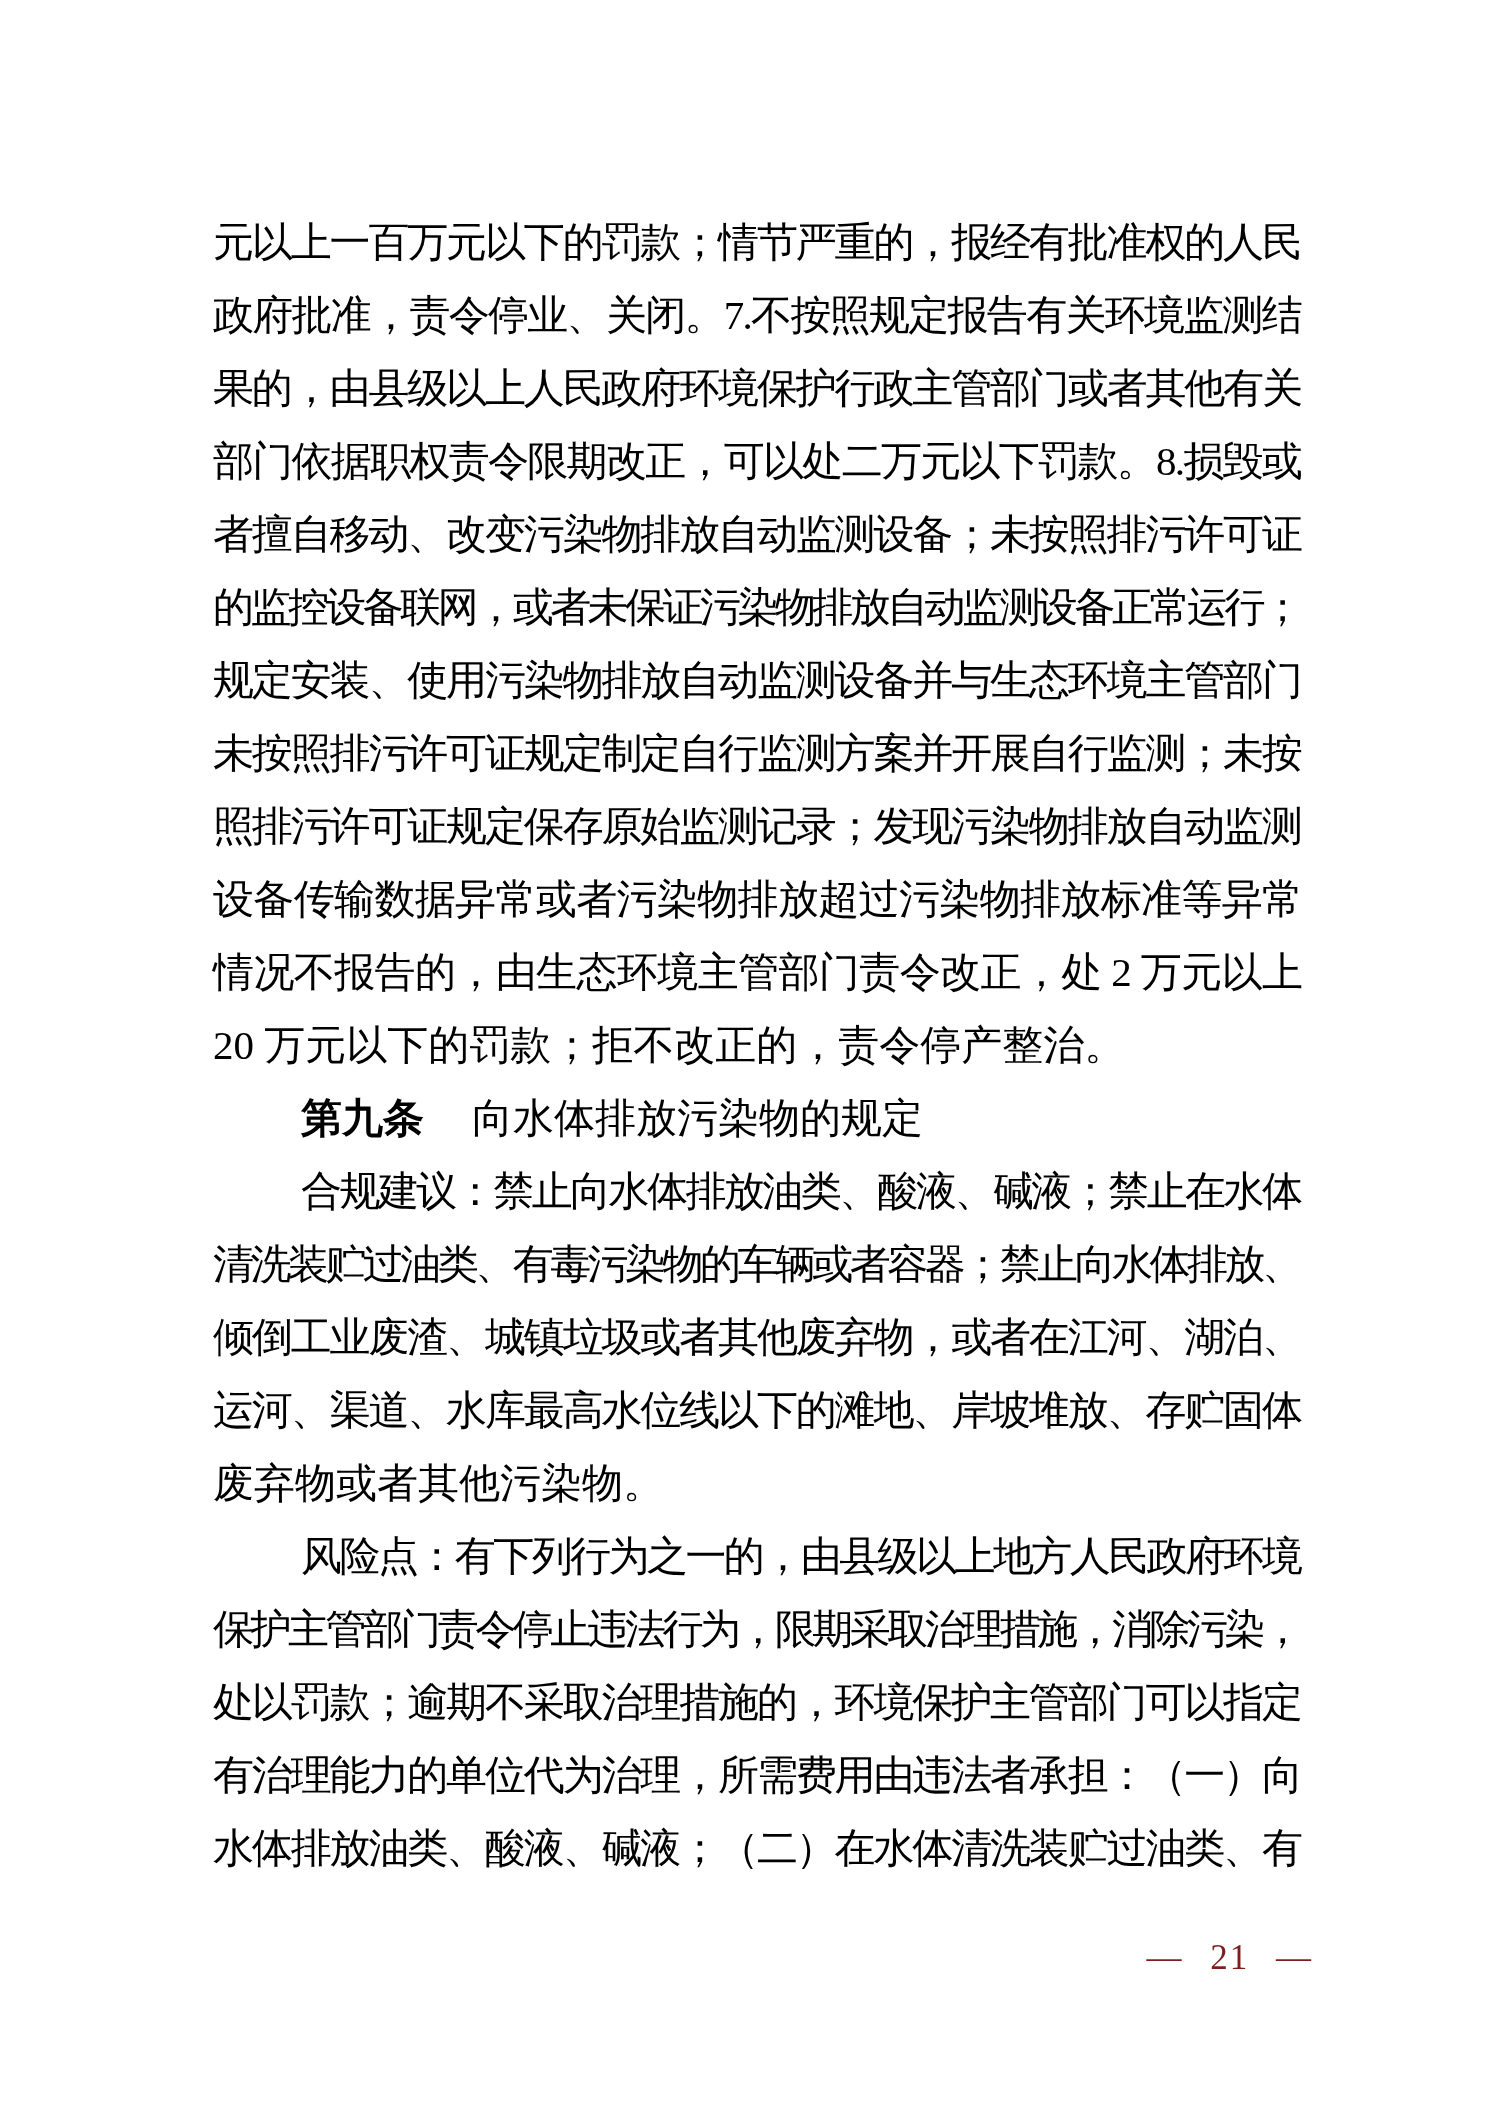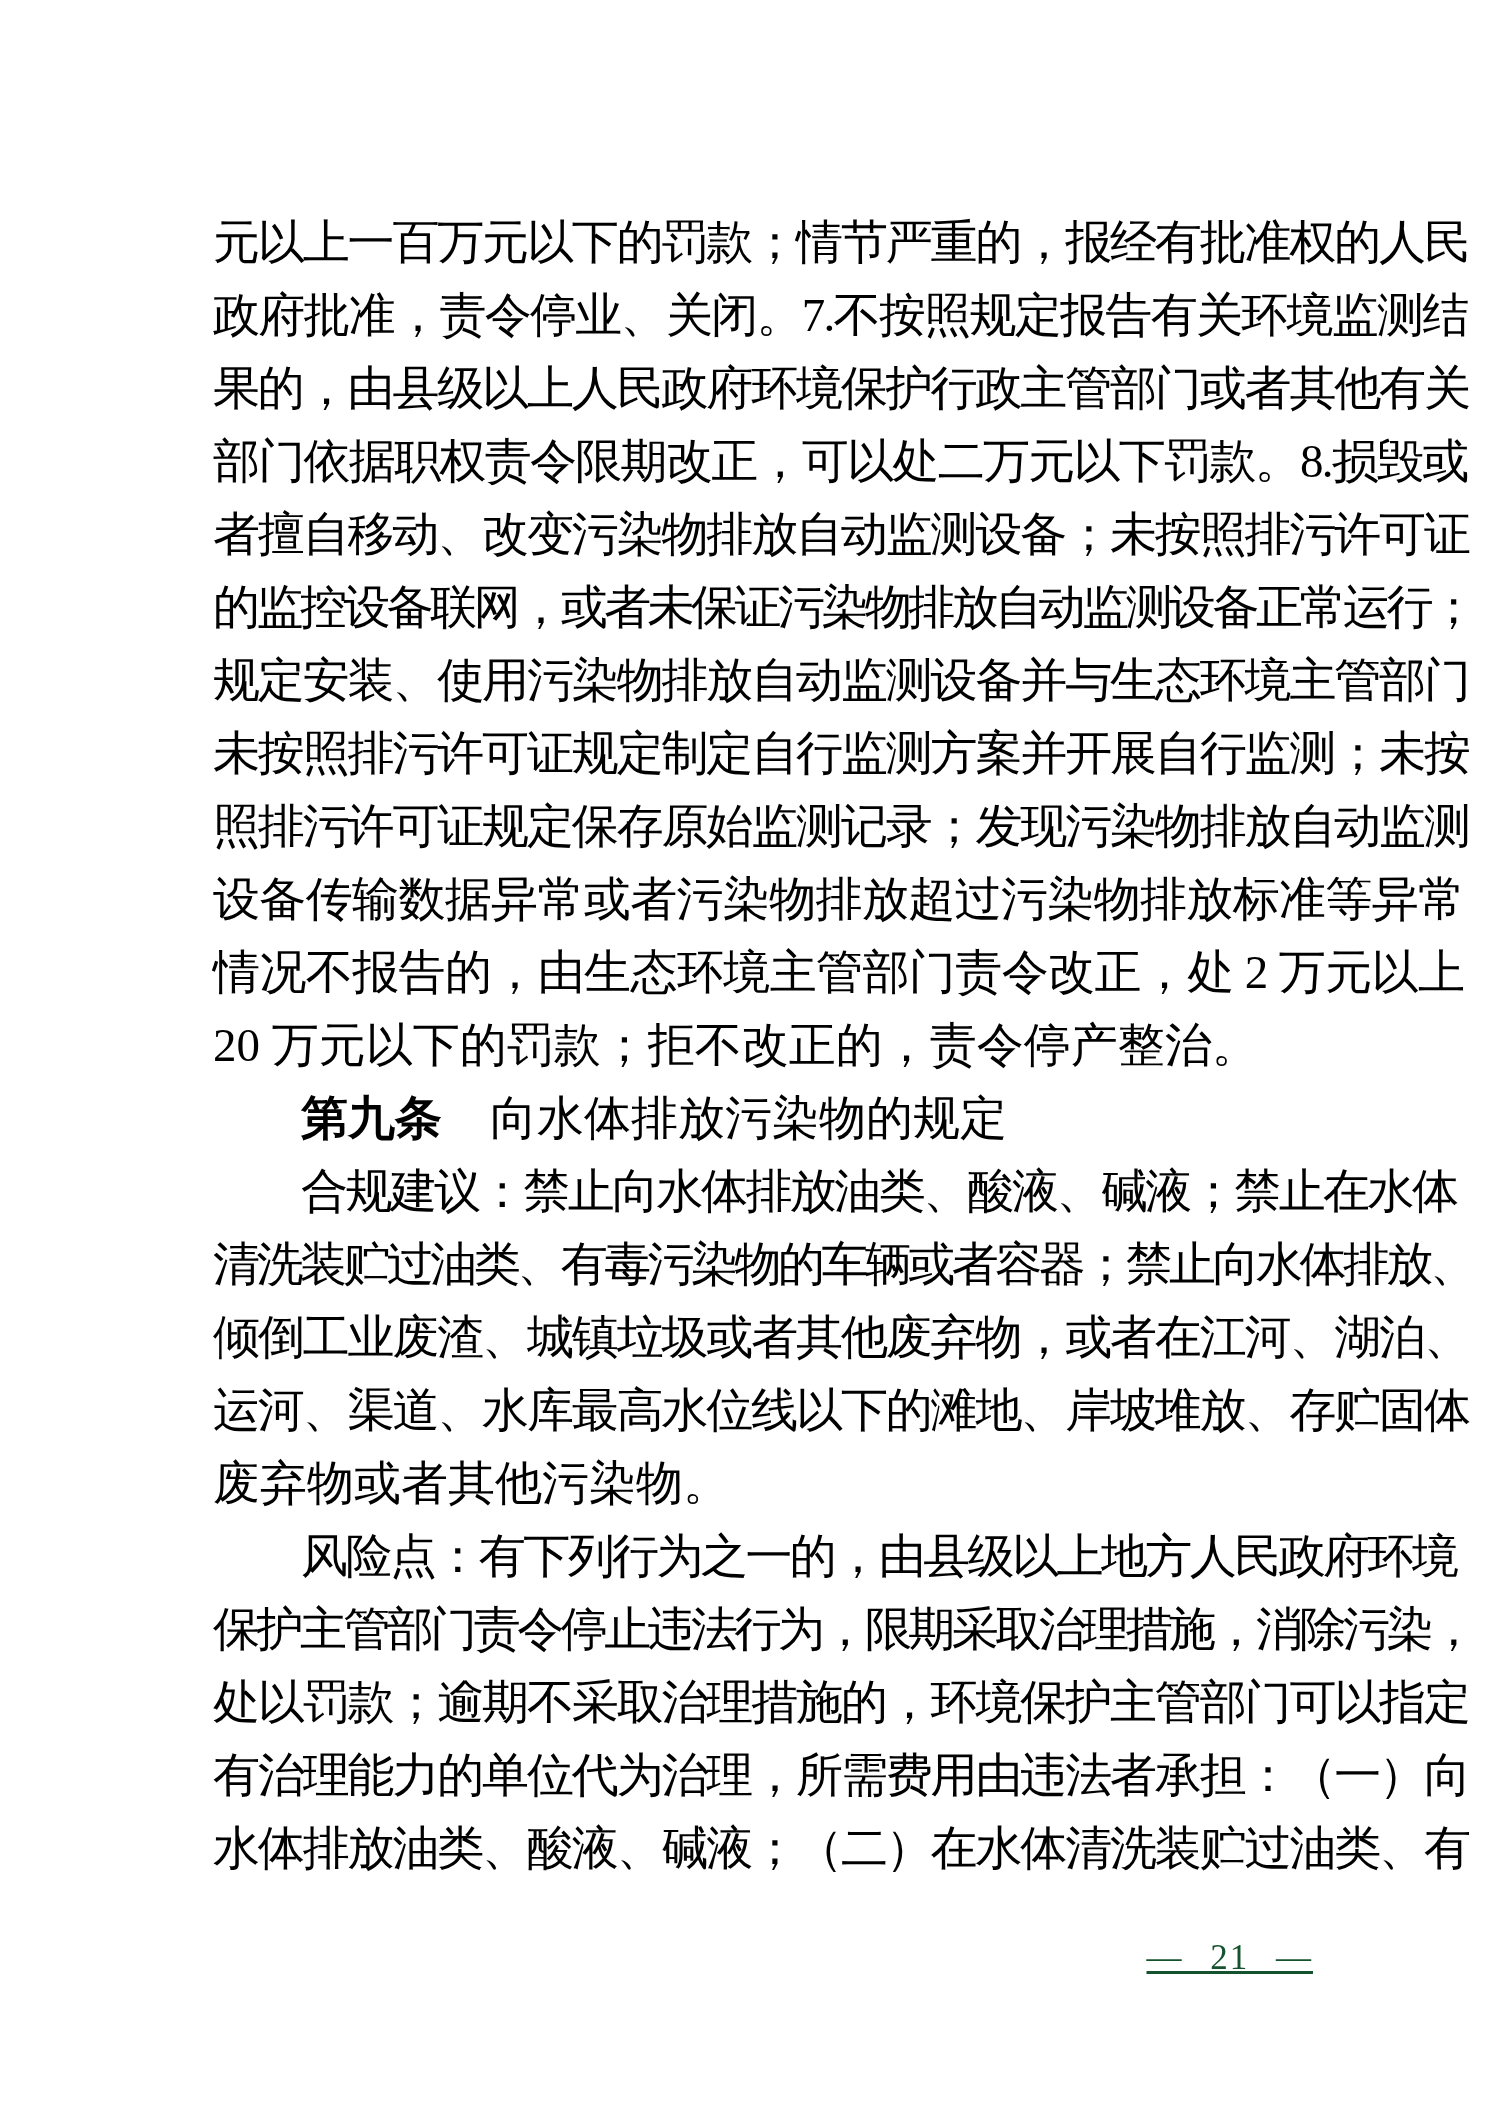--- a/index.html
+++ b/index.html
@@ -19,21 +19,21 @@
   }
   .body-block {
     position: absolute;
     left: 213px;
     top: 206px;
     width: 1090px;
   }
   .line {
     height: 73px;
     line-height: 73px;
-    font-size: 47px;
+    font-size: 41px;
     white-space: pre;
     overflow: visible;
   }
   .line .txt {
     display: inline-block;
     white-space: pre;
   }
   .line.start { padding-left: 88px; }
   .line.head  { padding-left: 88px; }
   .head-num {
@@ -41,22 +41,21 @@
     margin-right: 48px;
   }
   .page-num {
     position: absolute;
     right: 174px;
     top: 1932px;
     font-size: 35px;
     line-height: 52px;
     letter-spacing: 2px;
     word-spacing: 16px;
-    color: #14532d;
-    text-decoration: underline;
+    color: #7f1d1d;
   }
 </style>
 </head>
 <body>
 
 <div class="page">
   <main class="body-block" id="body-block">
       <div class="line cont"><span class="txt" style="letter-spacing: -2.15px;">元以上一百万元以下的罚款；情节严重的，报经有批准权的人民</span></div>
       <div class="line cont"><span class="txt" style="letter-spacing: -1.71px; text-align: right;">政府批准，责令停业、关闭。7.不按照规定报告有关环境监测结</span></div>
       <div class="line cont"><span class="txt" style="letter-spacing: -2.15px;">果的，由县级以上人民政府环境保护行政主管部门或者其他有关</span></div>

